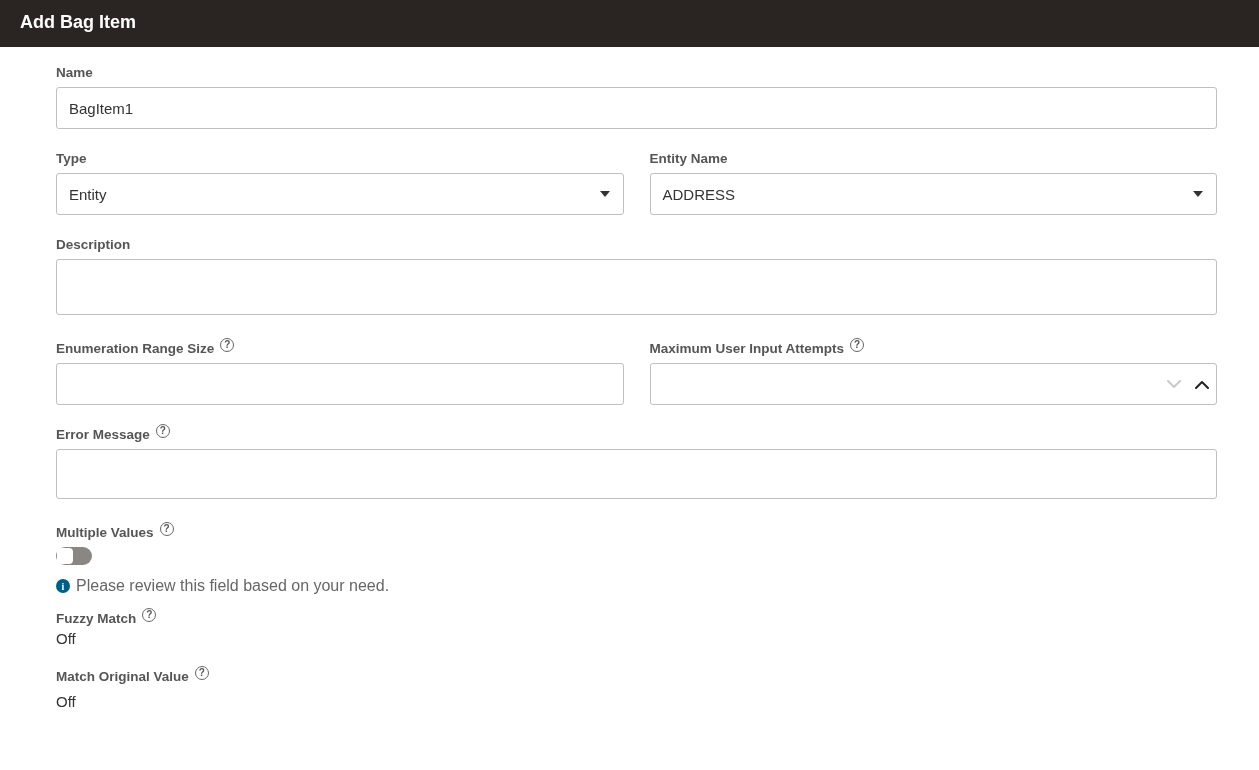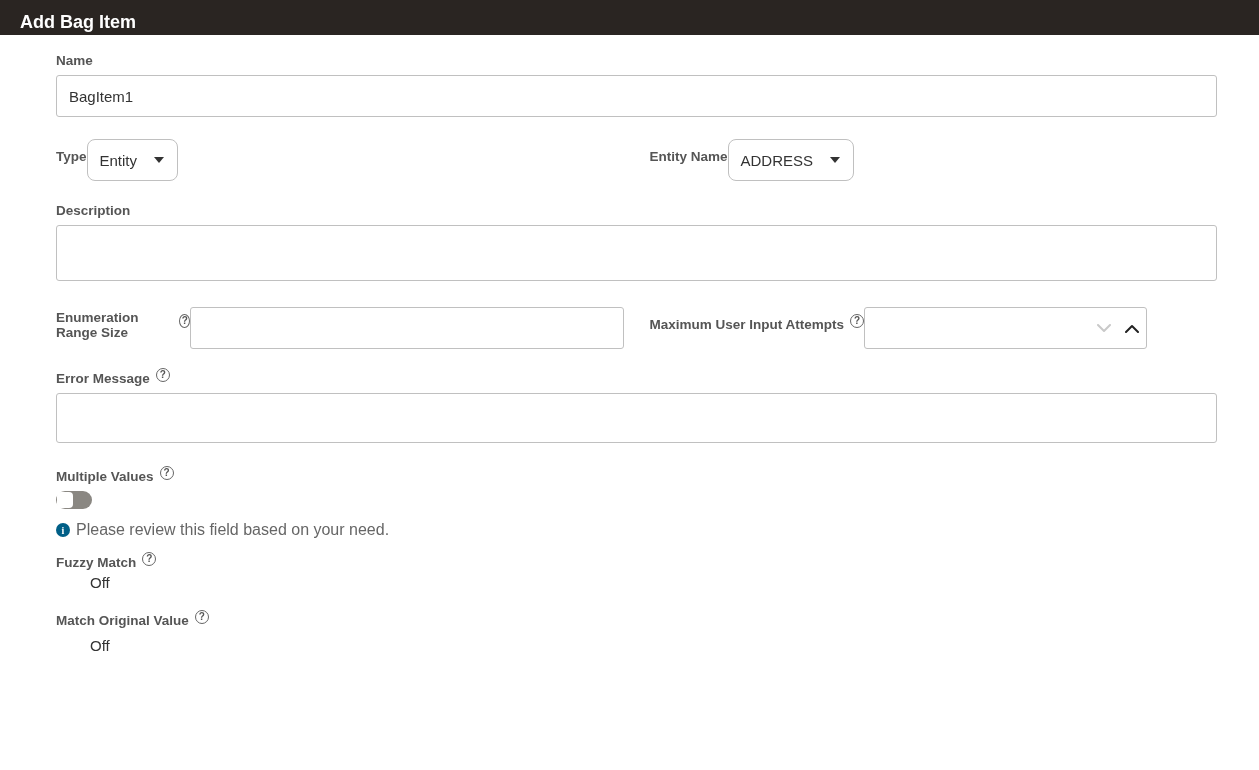--- a/index.html
+++ b/index.html
@@ -5,21 +5,21 @@
   * { box-sizing: border-box; margin: 0; padding: 0; }
   body {
     font-family: "Segoe UI", "Helvetica Neue", Arial, sans-serif;
     background: #fff;
     color: #333;
     width: 1259px;
   }
   .header {
     background: #2a2522;
     color: #fff;
-    padding: 12px 20px 2px 20px;
+    padding: 12px 20px 14px 20px;
   }
   .header-title {
     font-size: 18px;
     font-weight: 700;
   }
   .form-body {
     padding: 18px 42px 20px 56px;
   }
   .field-label {
     font-size: 13.5px;
@@ -42,30 +42,30 @@
     color: #333;
     outline: none;
   }
   .row {
     display: flex;
     gap: 26px;
   }
   .col {
     flex: 1;
     display: flex;
-    flex-direction: row;
+    flex-direction: column;
   }
   .select-wrap {
     position: relative;
   }
   .select {
     width: 100%;
     height: 42px;
     border: 1px solid #c0c0c0;
-    border-radius: 8px;
+    border-radius: 3px;
     padding: 0 40px 0 12px;
     font-size: 15px;
     color: #333;
     background: #fff;
     display: flex;
     align-items: center;
     cursor: pointer;
   }
   .caret-down {
     position: absolute;
@@ -167,21 +167,20 @@
     font-family: Georgia, serif;
   }
   .info-text {
     font-size: 16px;
     color: #666;
   }
   .readonly-value {
     font-size: 15px;
     color: #333;
     margin-top: 4px;
-    margin-left: 34px;
   }
   .mb-small { margin-bottom: 16px; }
 </style>
 </head>
 <body>
 
 <div class="header">
   <div class="header-title">Add Bag Item</div>
 </div>
 

